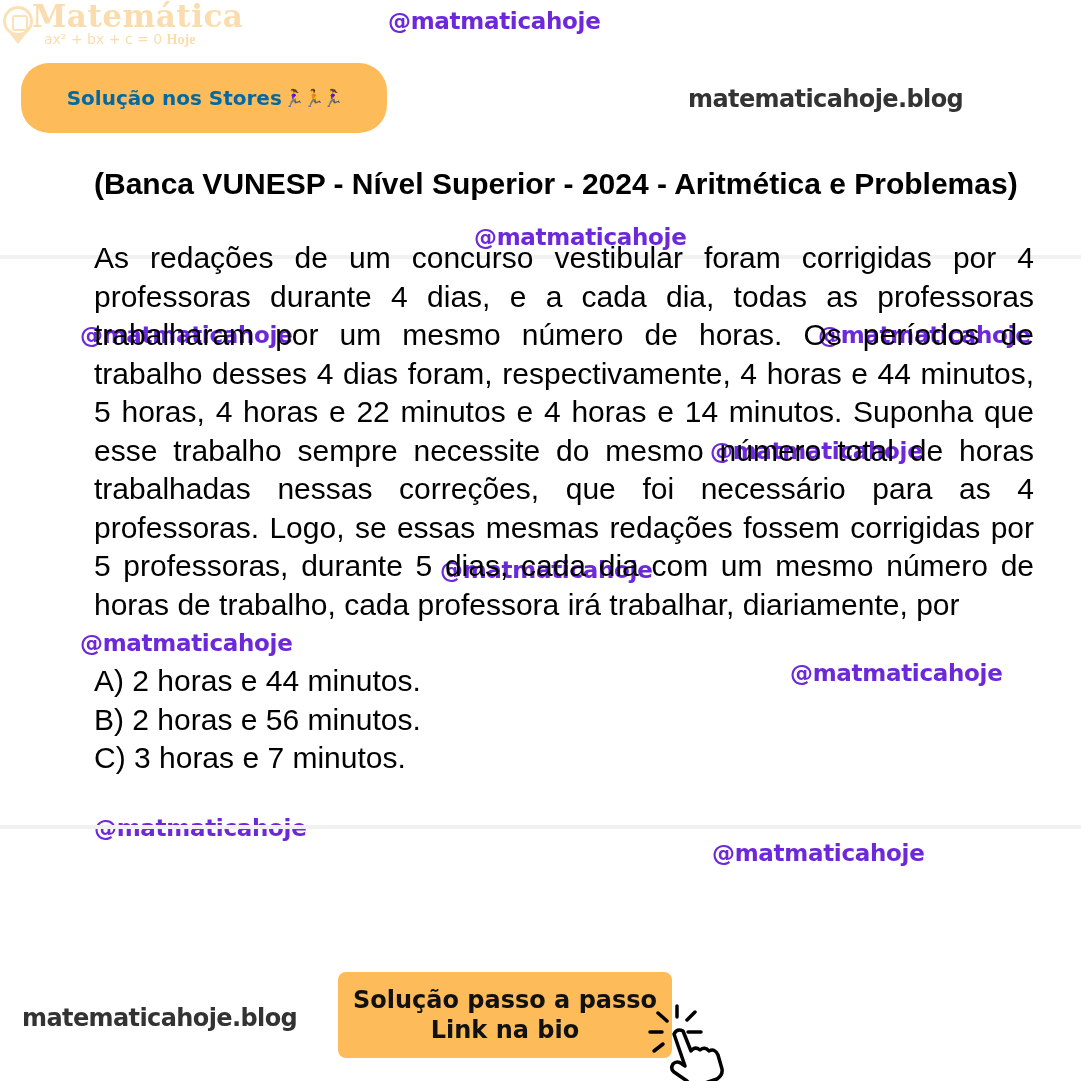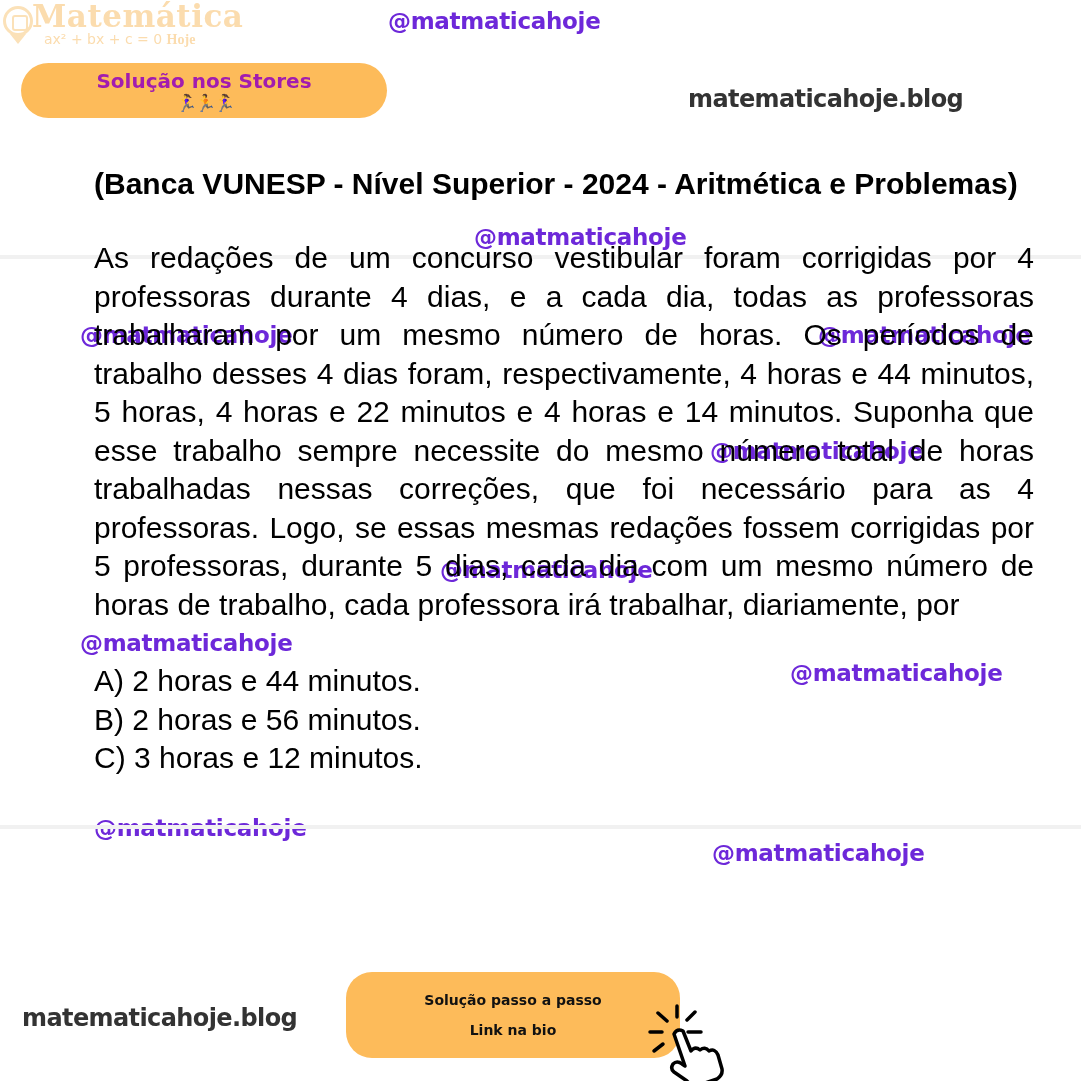--- a/index.html
+++ b/index.html
@@ -40,26 +40,25 @@
     .watermark {
       position: absolute; color: #6d28d9;
       font-family: "DejaVu Sans", sans-serif; font-weight: bold; font-size: 23px;
       white-space: nowrap; z-index: 0; letter-spacing: -0.3px;
     }
     .hline {
       position: absolute; left: 0; width: 1081px; height: 4px; background: #f1f1f1; z-index: 0;
     }
 
     .pill-top {
-      position: absolute; left: 21px; top: 63px; width: 366px; height: 55px;
+      position: absolute; left: 21px; top: 63px; width: 366px; height: 70px;
       background: #fdbb5a; border-radius: 28px;
       display: flex; align-items: center; justify-content: center;
-      font-family: "DejaVu Sans", sans-serif; font-weight: bold; font-size: 20px; color: #a21caf;
+      font-family: "DejaVu Sans", sans-serif; font-weight: bold; font-size: 20px; color: #0369a1;
       z-index: 2;
-      flex-direction: column;
     }
     .pill-top .runners { font-size: 17px; margin-left: 2px; letter-spacing: -2px; }
 
     .blog-top {
       position: absolute; left: 688px; top: 85px;
       font-family: "DejaVu Sans", sans-serif; font-weight: bold; font-size: 24px; color: #333;
       letter-spacing: -0.6px; z-index: 2;
     }
 
     .content {
@@ -76,24 +75,24 @@
     .options { margin-top: 38px; list-style: none; padding: 0; }
     .options li { font-size: 30px; line-height: 38.5px; }
 
     .blog-bottom {
       position: absolute; left: 22px; top: 1004px;
       font-family: "DejaVu Sans", sans-serif; font-weight: bold; font-size: 24px; color: #333;
       letter-spacing: -0.6px; z-index: 2;
     }
     .pill-bottom {
       position: absolute; left: 338px; top: 972px; width: 334px; height: 86px;
-      background: #fdbb5a; border-radius: 26px;
+      background: #fdbb5a; border-radius: 8px;
       display: flex; flex-direction: column; align-items: center; justify-content: center;
-      font-family: "DejaVu Sans", sans-serif; font-weight: bold; font-size: 14px; color: #111;
-      line-height: 30px; z-index: 2; margin-left: 8px;
+      font-family: "DejaVu Sans", sans-serif; font-weight: bold; font-size: 24px; color: #111;
+      line-height: 30px; z-index: 2;
     }
     .hand-icon { position: absolute; left: 640px; top: 998px; width: 90px; height: 84px; z-index: 3; }
   </style>
 </head>
 <body>
 
 <div class="logo">
   <div class="globe"></div>
   <div class="pin"></div>
   <div class="brand">Matemática</div>
@@ -123,21 +122,21 @@
   <span class="runners">🏃‍♀️🏃🏃‍♀️</span>
 </div>
 <div class="blog-top">matematicahoje.blog</div>
 
 <div class="content">
   <h1 class="title">(Banca VUNESP - Nível Superior - 2024 - Aritmética e Problemas)</h1>
   <p class="body-text">As redações de um concurso vestibular foram corrigidas  por 4 professoras durante 4 dias, e a cada dia, todas as professoras trabalharam por um mesmo número de horas. Os períodos de trabalho desses 4 dias foram, respectivamente, 4 horas e 44 minutos, 5 horas, 4 horas e 22 minutos e 4 horas e 14 minutos. Suponha que esse trabalho sempre necessite do mesmo número total de horas trabalhadas nessas correções, que foi necessário para as 4 professoras. Logo, se essas mesmas redações fossem corrigidas por 5 professoras, durante 5 dias, cada dia com um mesmo número de horas de trabalho, cada professora irá trabalhar, diariamente, por</p>
   <ul class="options">
     <li>A) 2 horas e 44 minutos.</li>
     <li>B) 2 horas e 56 minutos.</li>
-    <li>C) 3 horas e 12 minutos.</li>
+    <li>C) 3 horas e 7 minutos.</li>
   </ul>
 </div>
 
 <div class="blog-bottom">matematicahoje.blog</div>
 <div class="pill-bottom">
   <span>Solução passo a passo</span>
   <span>Link na bio</span>
 </div>
 <svg class="hand-icon" viewBox="0 0 90 84">
   <g stroke="#000" stroke-width="3.5" stroke-linecap="round" fill="none">

